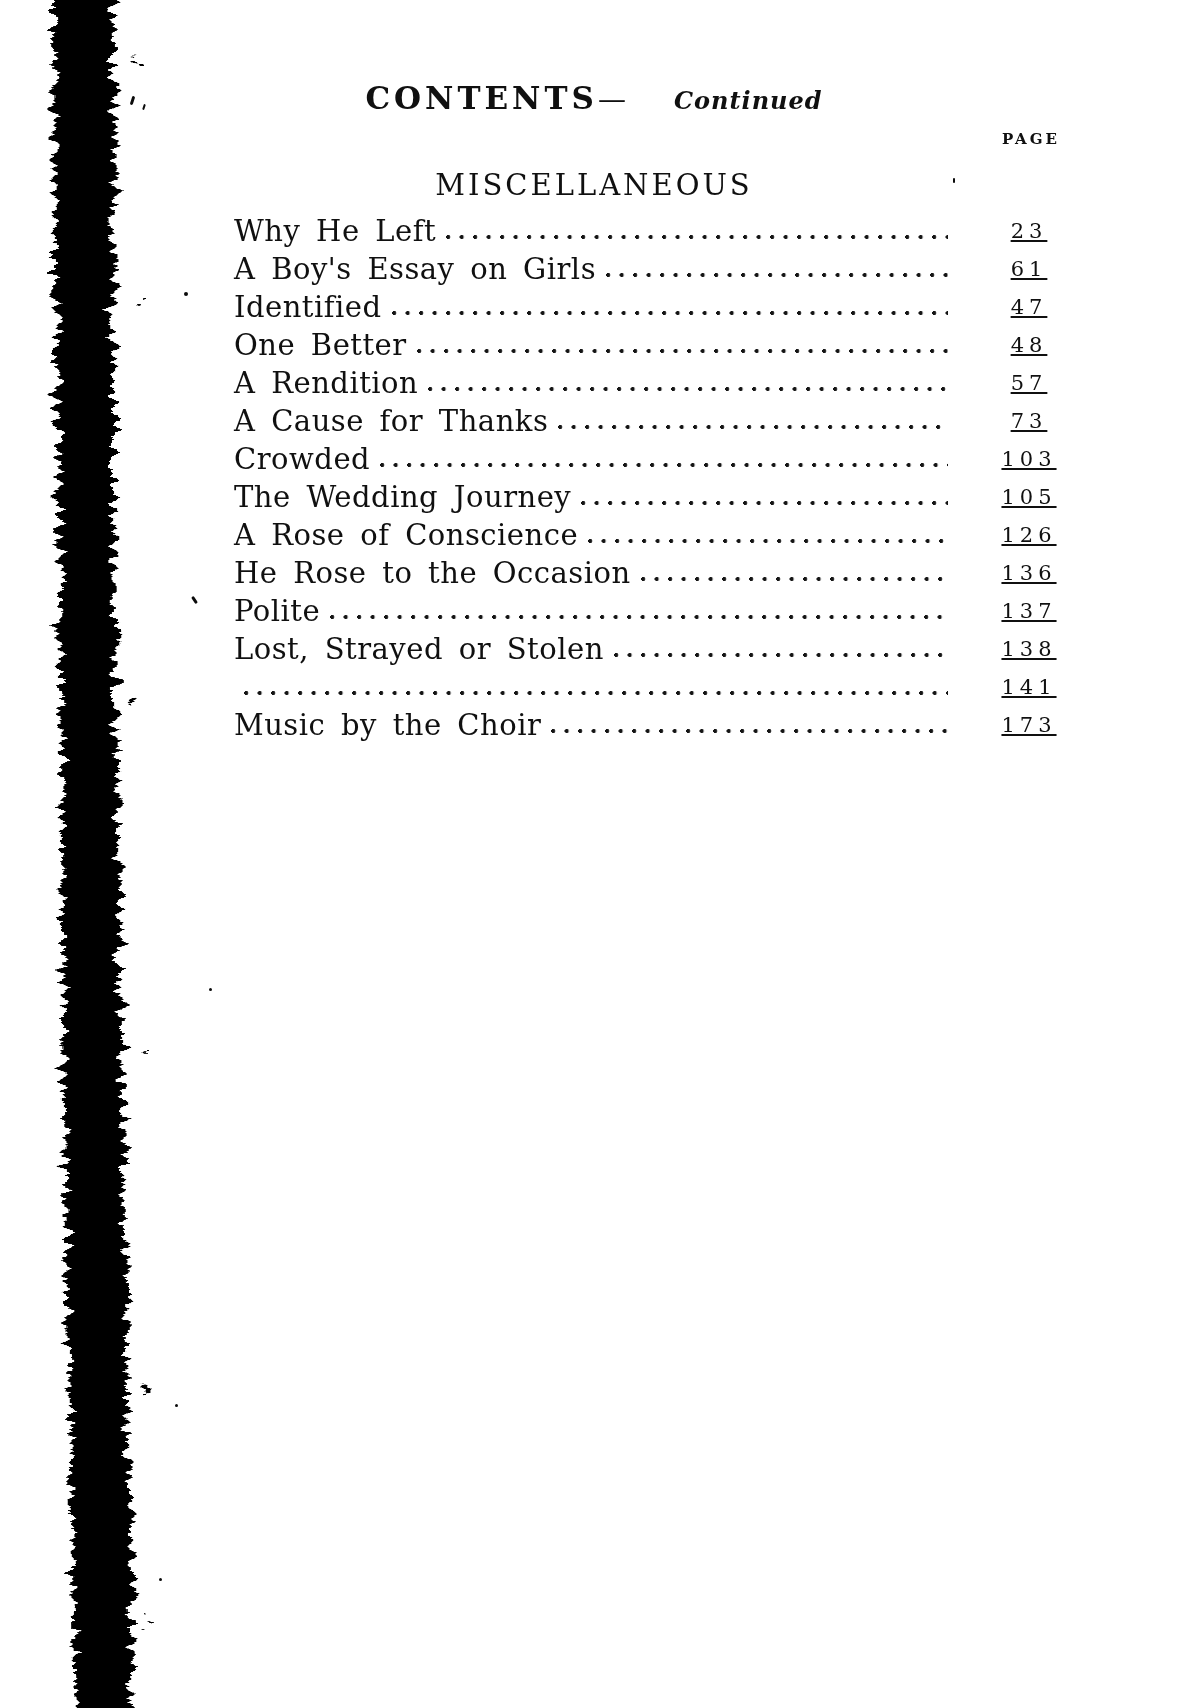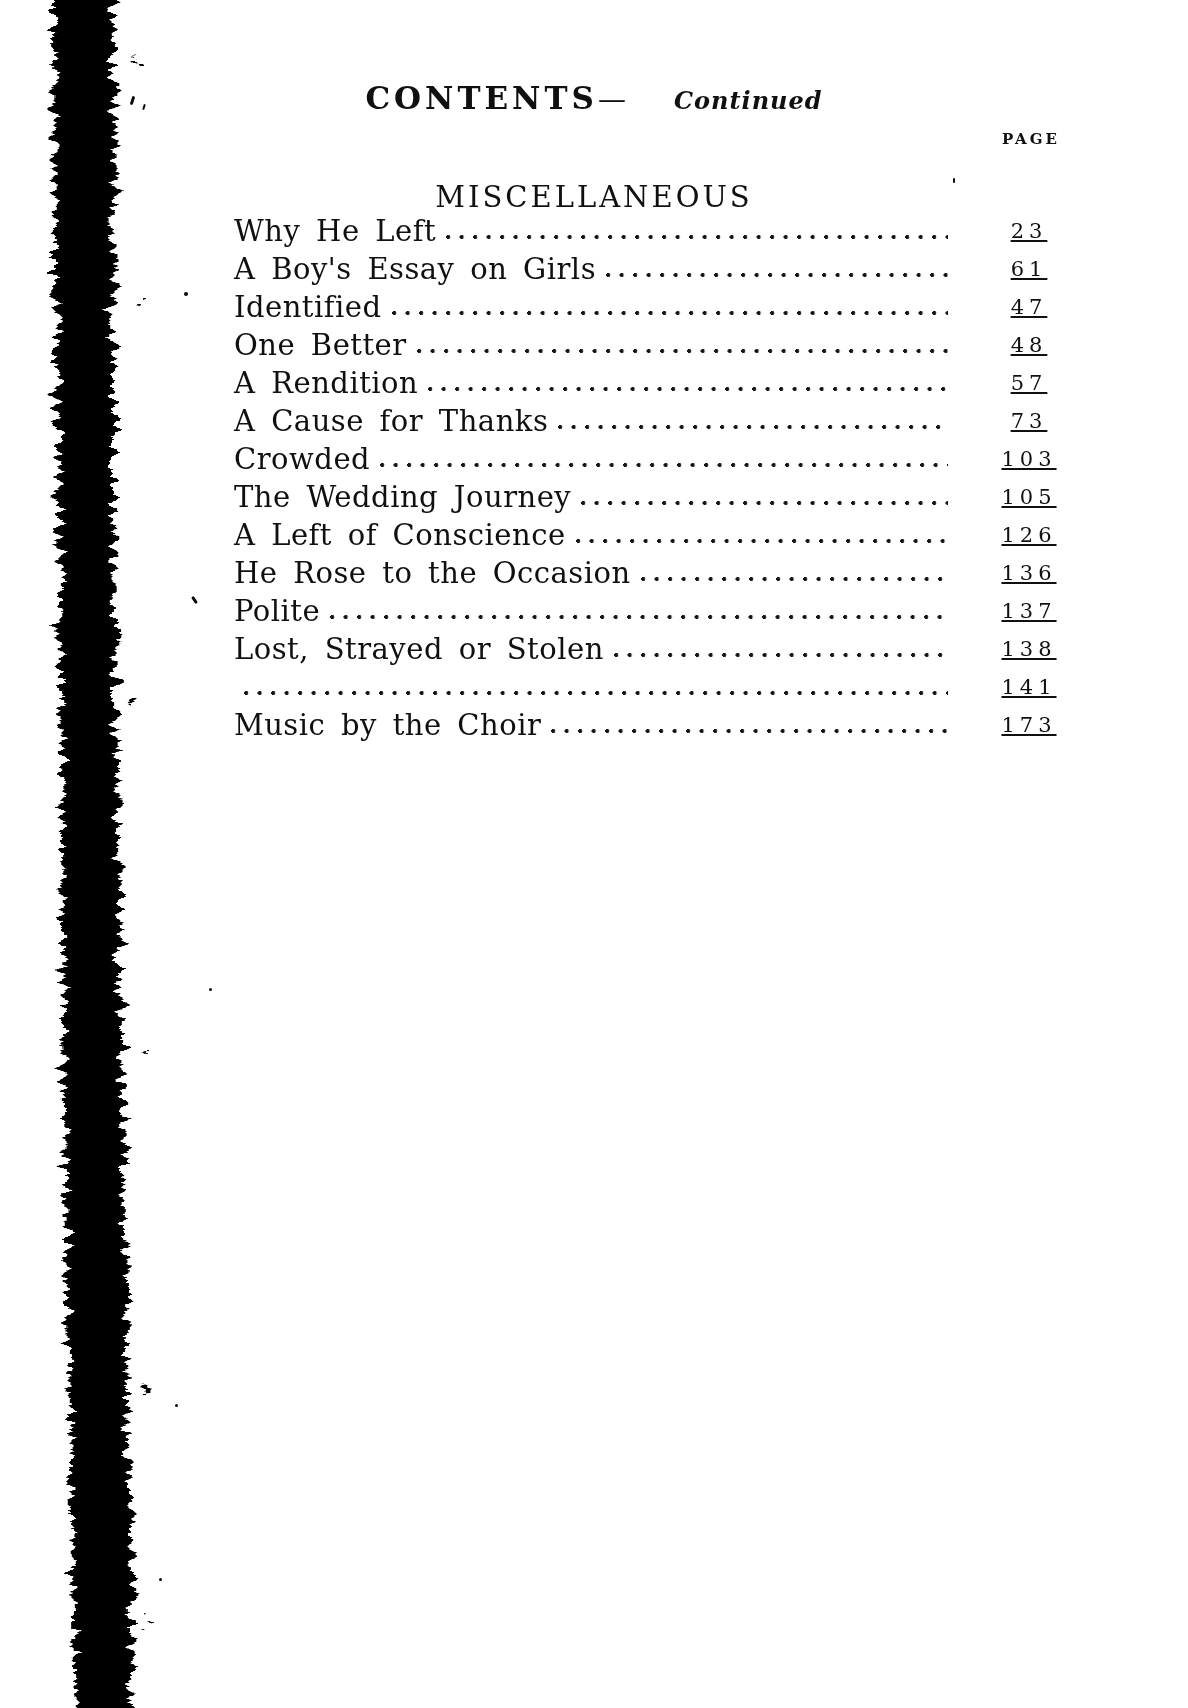--- a/index.html
+++ b/index.html
@@ -22,21 +22,21 @@
   }
   .title-dash{font-size:28px;letter-spacing:0;}
   .title-suffix{
     font-style:italic;font-size:24px;font-weight:600;letter-spacing:1px;margin-left:48px;
   }
   .page-label{
     position:absolute;top:130px;left:12px;width:1048px;text-align:right;
     font-size:15px;font-weight:700;letter-spacing:3px;
   }
   .section-title{
-    position:absolute;left:0;top:180px;width:1188px;text-align:center;
+    position:absolute;left:0;top:168px;width:1188px;text-align:center;
     font-size:29px;letter-spacing:3px;
   }
   
   .toc{
     position:absolute;left:234px;top:212px;width:831px;
   }
   .toc-row{
     display:flex;align-items:flex-end;height:38px;line-height:38px;
   }
   .toc-title{
@@ -139,21 +139,21 @@
     <span class="toc-page">103</span>
   </div>
 
   <div class="toc-row">
     <span class="toc-title">The Wedding Journey</span>
     <span class="toc-leader"></span>
     <span class="toc-page">105</span>
   </div>
 
   <div class="toc-row">
-    <span class="toc-title">A Left of Conscience</span>
+    <span class="toc-title">A Rose of Conscience</span>
     <span class="toc-leader"></span>
     <span class="toc-page">126</span>
   </div>
 
   <div class="toc-row">
     <span class="toc-title">He Rose to the Occasion</span>
     <span class="toc-leader"></span>
     <span class="toc-page">136</span>
   </div>
 

